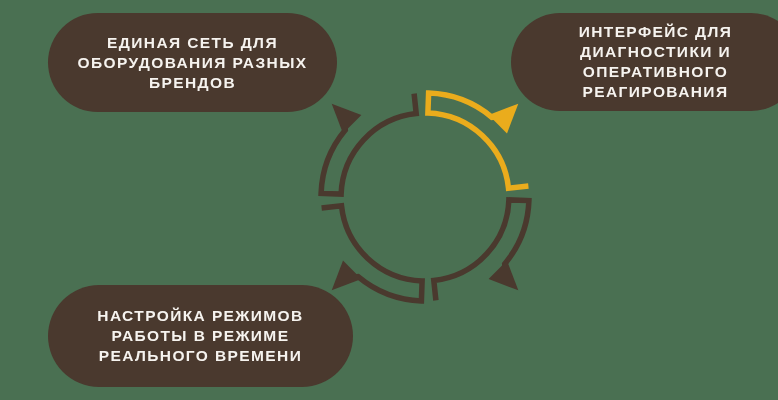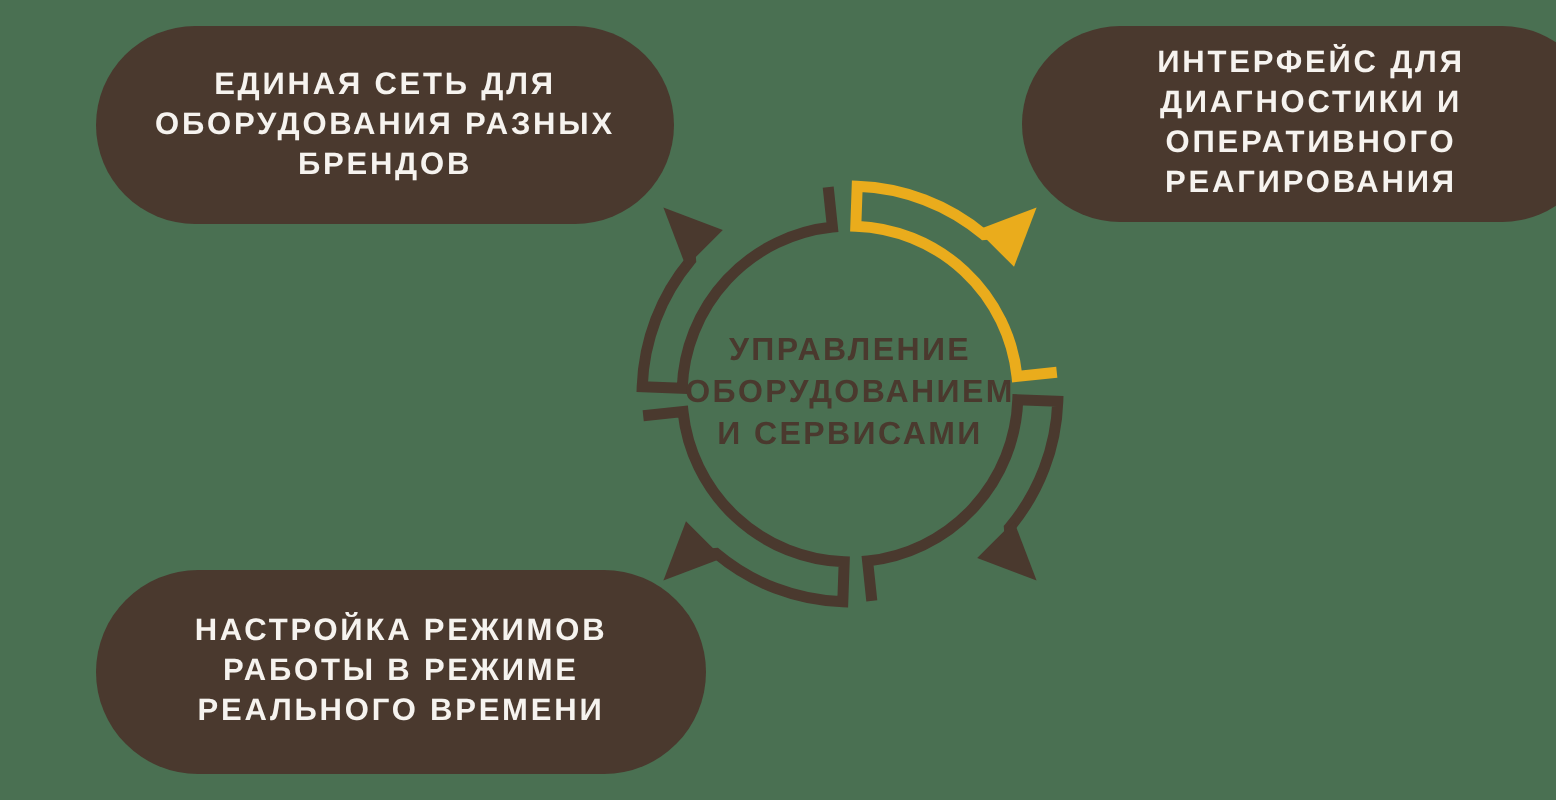--- a/index.html
+++ b/index.html
@@ -103,17 +103,14 @@
 
         <polygon class="arw-head" points="243.3,56.7 232,86.4 213.6,68"></polygon>
       </g>
     </defs>
     <use href="#arw" class="arrow-gold"></use>
     <use href="#arw" class="arrow-dark" transform="rotate(90 150 150)"></use>
     <use href="#arw" class="arrow-dark" transform="rotate(180 150 150)"></use>
     <use href="#arw" class="arrow-dark" transform="rotate(270 150 150)"></use>
   </svg>
 
-  <div class="center-label">УПРАВЛЕНИЕ
-ОБОРУДОВАНИЕМ
-И СЕРВИСАМИ</div>
 
 </div>
 
 </body></html>

